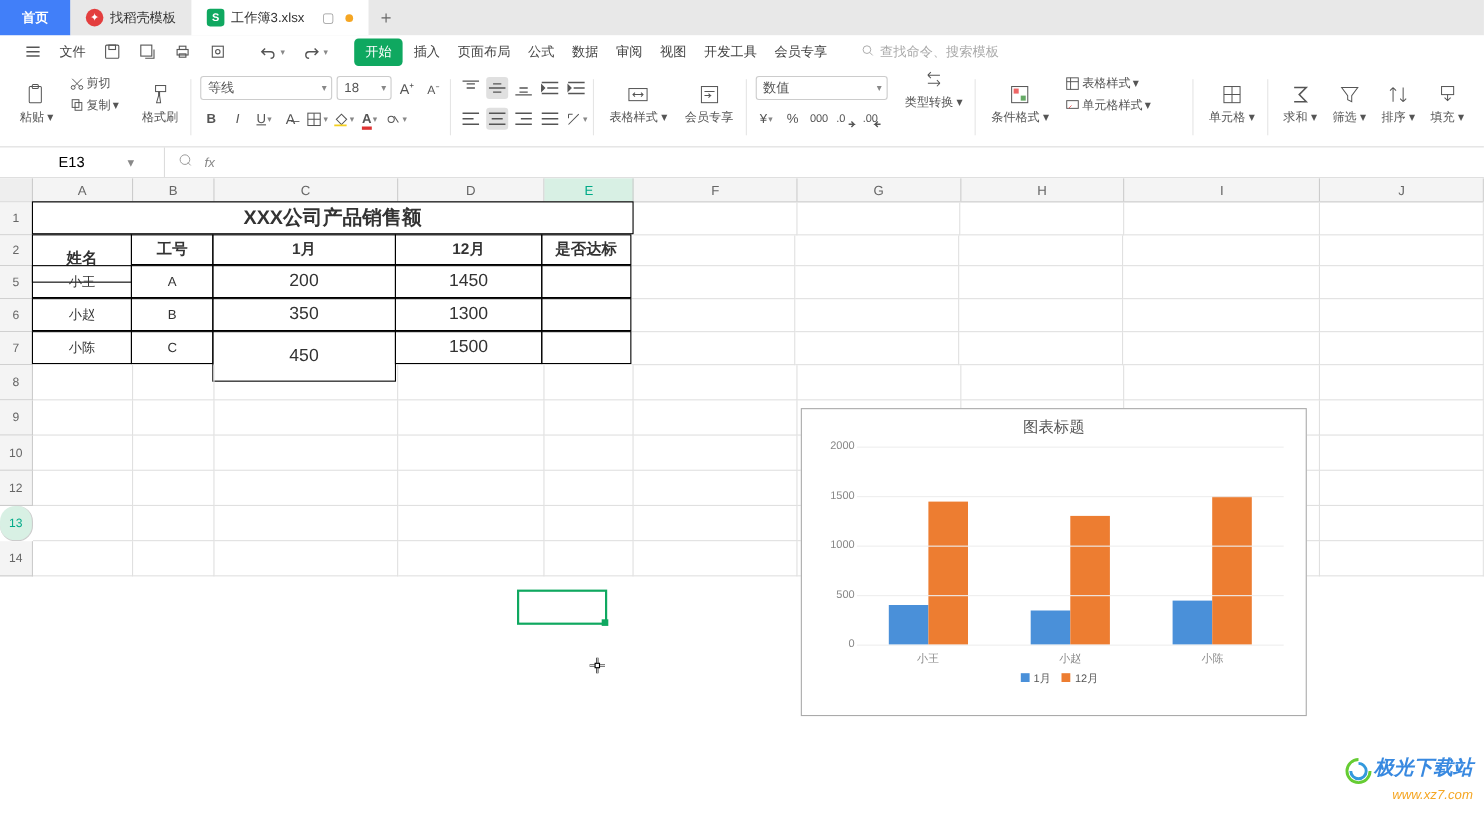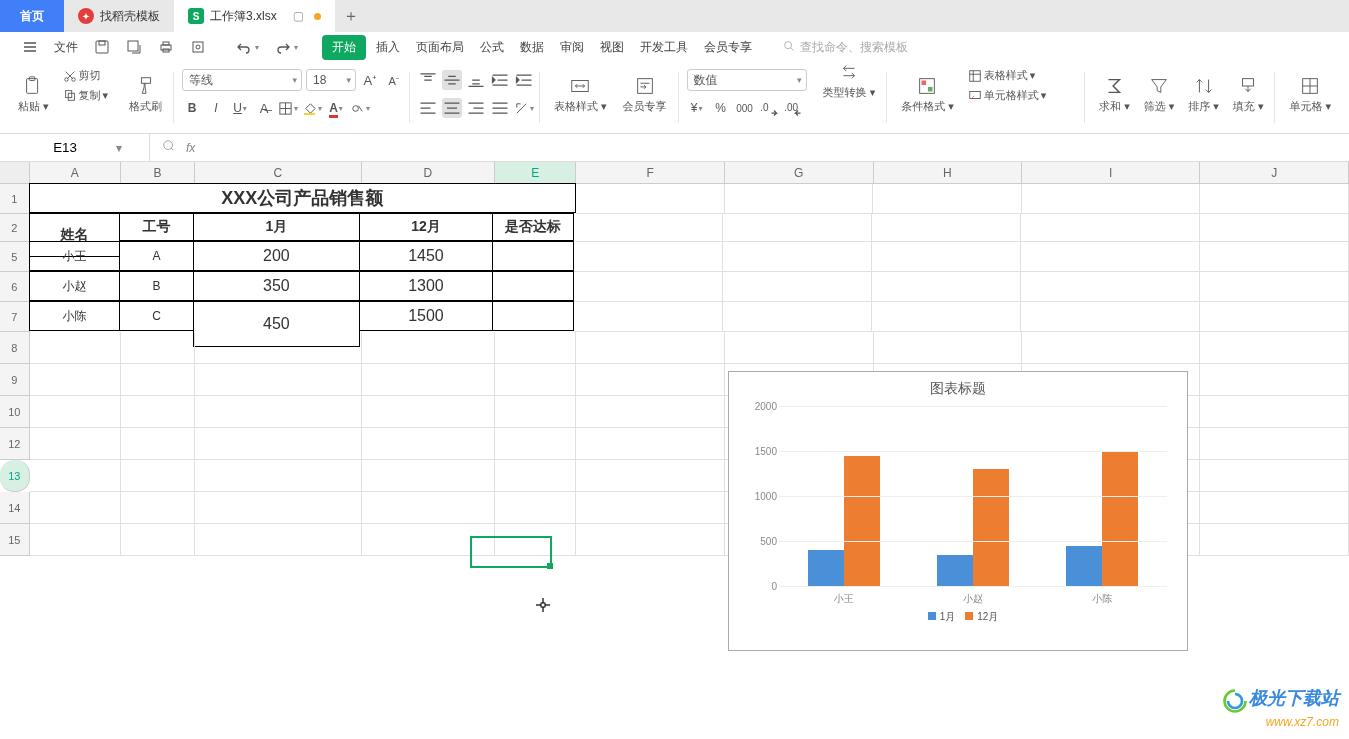--- a/index.html
+++ b/index.html
@@ -398,57 +398,57 @@
             </svg><span>表格样式</span> ▾</div>
         <div class="rsmall"><svg viewBox="0 0 16 16">
               <rect x="2" y="4" width="12" height="8" fill="none" stroke="#555"></rect>
               <path d="M4 12l3-3" stroke="#e66"></path>
             </svg><span>单元格样式</span> ▾</div>
       </div>
     </div>
   </div>
 
   <div class="rgroup">
-    <div style="display:flex;gap:2px;">
-      <div class="rbig">
-          <svg viewBox="0 0 24 24">
-            <path d="M6 5h12l-7 7 7 7H6" fill="none" stroke="#555" stroke-width="1.5"></path>
-          </svg>
-          <span><span>求和</span> ▾</span>
-        </div>
-      <div class="rbig">
-          <svg viewBox="0 0 24 24">
-            <path d="M4 5h16l-6 8v6l-4-2v-4z" fill="none" stroke="#555"></path>
-          </svg>
-          <span><span>筛选</span> ▾</span>
-        </div>
-      <div class="rbig">
-          <svg viewBox="0 0 24 24">
-            <path d="M7 5v14M7 5l-3 3M7 5l3 3M17 19V5M17 19l-3-3M17 19l3-3" stroke="#555" fill="none"></path>
-          </svg>
-          <span><span>排序</span> ▾</span>
-        </div>
-      <div class="rbig">
-          <svg viewBox="0 0 24 24">
-            <rect x="6" y="4" width="12" height="8" fill="none" stroke="#555"></rect>
-            <path d="M12 12v6M9 15l3 3 3-3" stroke="#555" fill="none"></path>
-          </svg>
-          <span><span>填充</span> ▾</span>
-        </div>
-    </div>
-  </div>
-
-  <div class="rgroup">
     <div class="rbig">
         <svg viewBox="0 0 24 24">
           <rect x="4" y="4" width="16" height="16" fill="none" stroke="#555"></rect>
           <path d="M4 12h16M12 4v16" stroke="#555"></path>
         </svg>
         <span><span>单元格</span> ▾</span>
       </div>
+  </div>
+
+  <div class="rgroup">
+    <div style="display:flex;gap:2px;">
+      <div class="rbig">
+          <svg viewBox="0 0 24 24">
+            <path d="M6 5h12l-7 7 7 7H6" fill="none" stroke="#555" stroke-width="1.5"></path>
+          </svg>
+          <span><span>求和</span> ▾</span>
+        </div>
+      <div class="rbig">
+          <svg viewBox="0 0 24 24">
+            <path d="M4 5h16l-6 8v6l-4-2v-4z" fill="none" stroke="#555"></path>
+          </svg>
+          <span><span>筛选</span> ▾</span>
+        </div>
+      <div class="rbig">
+          <svg viewBox="0 0 24 24">
+            <path d="M7 5v14M7 5l-3 3M7 5l3 3M17 19V5M17 19l-3-3M17 19l3-3" stroke="#555" fill="none"></path>
+          </svg>
+          <span><span>排序</span> ▾</span>
+        </div>
+      <div class="rbig">
+          <svg viewBox="0 0 24 24">
+            <rect x="6" y="4" width="12" height="8" fill="none" stroke="#555"></rect>
+            <path d="M12 12v6M9 15l3 3 3-3" stroke="#555" fill="none"></path>
+          </svg>
+          <span><span>填充</span> ▾</span>
+        </div>
+    </div>
   </div>
 </div>
 
 <div class="formula-bar">
   <div class="name-box">
     <span style="width:20px;"></span>
     <input value="E13" style="">
     <span class="ddn">▾</span>
   </div>
   <div class="fx-tools">
@@ -598,33 +598,20 @@
         <div class="cell colw-D" style="width: 135px; height: 32px;"></div>
         <div class="cell colw-E" style="width: 82px; height: 32px;"></div>
         <div class="cell colw-F" style="width: 150px; height: 32px;"></div>
         <div class="cell colw-G" style="width: 150px; height: 32px;"></div>
         <div class="cell colw-H" style="width: 150px; height: 32px;"></div>
         <div class="cell colw-I" style="width: 180px; height: 32px;"></div>
         <div class="cell colw-J" style="width: 150px; height: 32px;"></div>
       </div>
       <div class="row" style="height: 32px;">
         <div class="rh" style="line-height: 32px;">14</div>
-        <div class="cell colw-A" style="width: 92px; height: 32px;"></div>
-        <div class="cell colw-B" style="width: 75px; height: 32px;"></div>
-        <div class="cell colw-C" style="width: 168px; height: 32px;"></div>
-        <div class="cell colw-D" style="width: 135px; height: 32px;"></div>
-        <div class="cell colw-E" style="width: 82px; height: 32px;"></div>
-        <div class="cell colw-F" style="width: 150px; height: 32px;"></div>
-        <div class="cell colw-G" style="width: 150px; height: 32px;"></div>
-        <div class="cell colw-H" style="width: 150px; height: 32px;"></div>
-        <div class="cell colw-I" style="width: 180px; height: 32px;"></div>
-        <div class="cell colw-J" style="width: 150px; height: 32px;"></div>
-      </div>
-      <div class="row" style="height: 32px;">
-        <div class="rh" style="line-height: 32px;">15</div>
         <div class="cell colw-A" style="width: 92px; height: 32px;"></div>
         <div class="cell colw-B" style="width: 75px; height: 32px;"></div>
         <div class="cell colw-C" style="width: 168px; height: 32px;"></div>
         <div class="cell colw-D" style="width: 135px; height: 32px;"></div>
         <div class="cell colw-E" style="width: 82px; height: 32px;"></div>
         <div class="cell colw-F" style="width: 150px; height: 32px;"></div>
         <div class="cell colw-G" style="width: 150px; height: 32px;"></div>
         <div class="cell colw-H" style="width: 150px; height: 32px;"></div>
         <div class="cell colw-I" style="width: 180px; height: 32px;"></div>
         <div class="cell colw-J" style="width: 150px; height: 32px;"></div>

